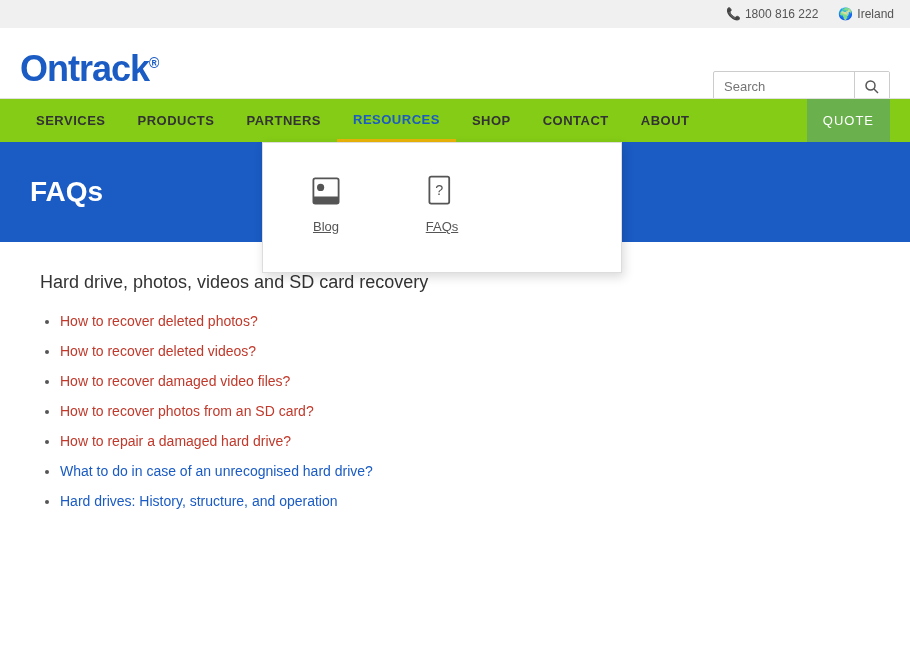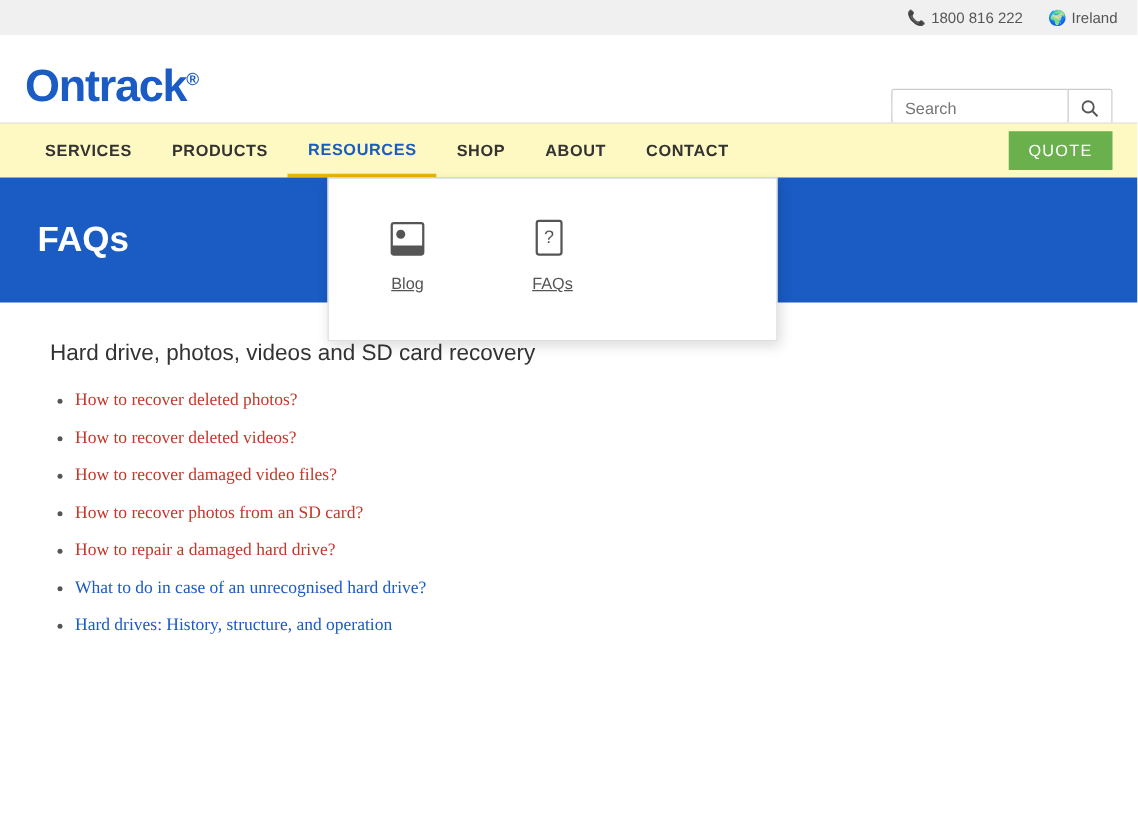--- a/index.html
+++ b/index.html
@@ -61,24 +61,23 @@
       border-left: 1px solid #ccc;
       padding: 0 10px;
       cursor: pointer;
       height: 100%;
       display: flex;
       align-items: center;
     }
 
     
     .nav {
-      background: #fef9c3;
+      background: #84cc16;
       border-top: 1px solid #e0e0e0;
       display: flex;
-      align-items: center;
       padding: 0 20px;
       position: relative;
       height: 44px;
     }
     .nav-items {
       display: flex;
       align-items: center;
       gap: 0;
       flex: 1;
     }
@@ -183,21 +182,21 @@
       color: #333;
       margin-bottom: 20px;
     }
     .faq-list {
       list-style: disc;
       padding-left: 20px;
       display: flex;
       flex-direction: column;
       gap: 14px;
     }
-    .faq-list li { color: #555; font-family: Liberation Serif, serif; }
+    .faq-list li { color: #555; }
     .faq-link { color: #c0392b; text-decoration: none; font-size: 14px; }
     .faq-link.blue { color: #1a5bc4; }
 
     
     .nav-wrapper { position: relative; }
   </style>
 </head>
 <body>
 
 <div class="top-bar">
@@ -224,24 +223,25 @@
       </svg>
     </button>
   </div>
 </div>
 
 <div class="nav-wrapper">
   <div class="nav">
     <div class="nav-items">
       <div class="nav-item">SERVICES</div>
       <div class="nav-item">PRODUCTS</div>
+      <div class="nav-item">PARTNERS</div>
       <div class="nav-item active">RESOURCES</div>
       <div class="nav-item">SHOP</div>
+      <div class="nav-item">CONTACT</div>
       <div class="nav-item">ABOUT</div>
-      <div class="nav-item">CONTACT</div>
     </div>
     <button class="quote-btn">QUOTE</button>
   </div>
 
   <div class="dropdown-overlay">
     <div class="dropdown-grid">
 
       <div class="dropdown-item">
         <div class="dropdown-icon">
           <svg class="icon-svg" viewBox="0 0 40 40" fill="none">

